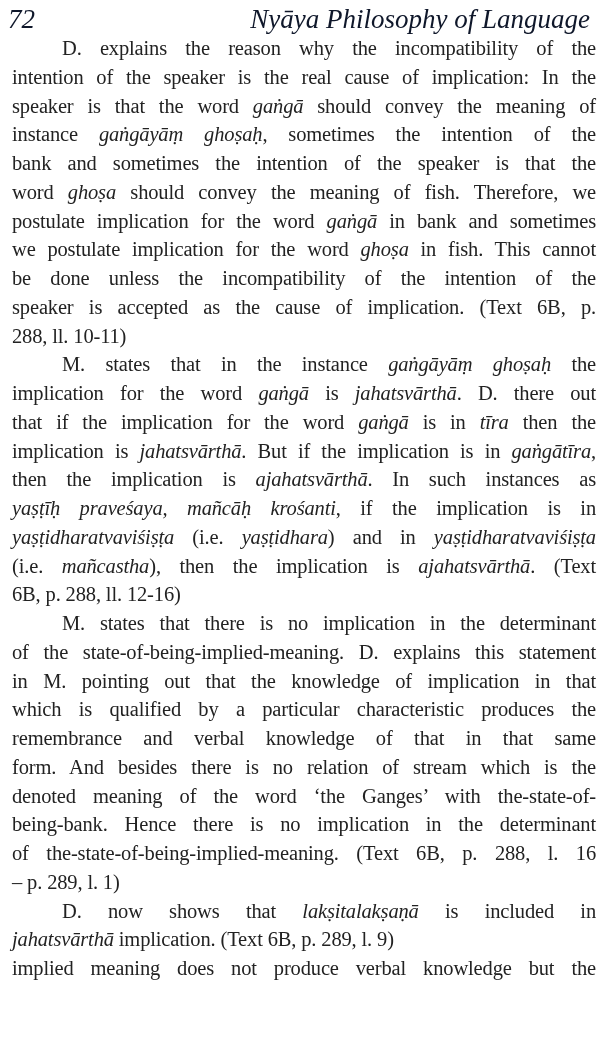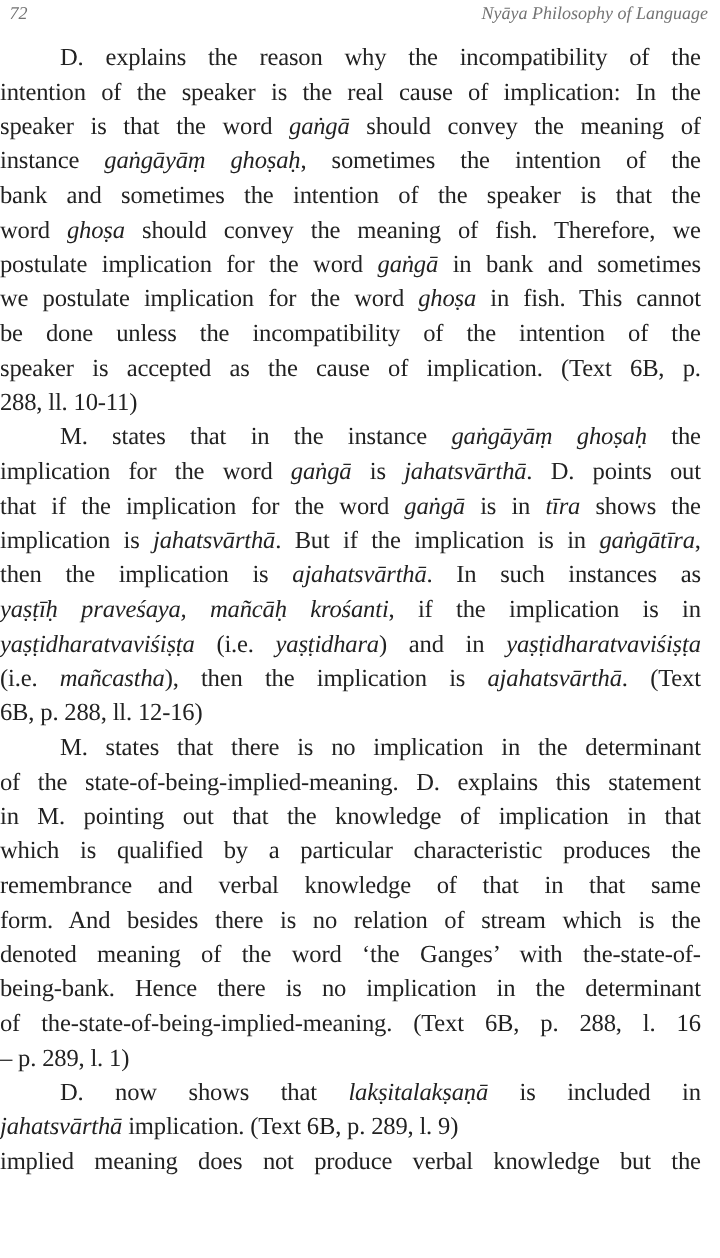--- a/index.html
+++ b/index.html
@@ -4,25 +4,25 @@
 <style>
   html, body { margin: 0; padding: 0; }
   body {
     width: 600px; height: 1048px; overflow: hidden;
     background: #ffffff; color: #222222;
     font-family: "Liberation Serif", "DejaVu Serif", serif;
   }
   .page { position: relative; width: 600px; height: 1048px; }
   .header {
     position: absolute; left: 8px; right: 10px; top: 2px; height: 30px;
-    font-size: 15px; font-style: italic; color: #737373;
+    font-size: 27px; font-style: italic; color: #0f172a;
   }
   .header .num { position: absolute; left: 0; top: 2px; }
   .header .title { position: absolute; right: 0; top: 2px; }
-  .body { position: absolute; left: 0; width: 584px; top: 34px; }
+  .body { position: absolute; left: 12px; width: 584px; top: 34px; }
   .line {
     height: 28.75px; line-height: 28.75px; font-size: 20.5px;
     white-space: nowrap; text-align: justify; text-align-last: justify;
     letter-spacing: -0.15px;
   }
   .line.last { text-align-last: left; }
   .line.indent { padding-left: 50px; }
   .line i { font-style: italic; }
 </style>
 </head>
@@ -39,22 +39,22 @@
       <div class="line"><span>speaker is that the word </span><i>gaṅgā</i><span> should convey the meaning of</span></div>
       <div class="line"><span>instance </span><i>gaṅgāyāṃ ghoṣaḥ</i><span>, sometimes the intention of the</span></div>
       <div class="line"><span>bank and sometimes the intention of the speaker is that the</span></div>
       <div class="line"><span>word </span><i>ghoṣa</i><span> should convey the meaning of fish. Therefore, we</span></div>
       <div class="line"><span>postulate implication for the word </span><i>gaṅgā</i><span> in bank and sometimes</span></div>
       <div class="line"><span>we postulate implication for the word </span><i>ghoṣa</i><span> in fish. This cannot</span></div>
       <div class="line"><span>be done unless the incompatibility of the intention of the</span></div>
       <div class="line"><span>speaker is accepted as the cause of implication. (Text 6B, p.</span></div>
       <div class="line last"><span>288, ll. 10-11)</span></div>
       <div class="line indent"><span>M. states that in the instance </span><i>gaṅgāyāṃ ghoṣaḥ</i><span> the</span></div>
-      <div class="line"><span>implication for the word </span><i>gaṅgā</i><span> is </span><i>jahatsvārthā</i><span>. D. points out</span></div>
-      <div class="line"><span>that if the implication for the word </span><i>gaṅgā</i><span> is in </span><i>tīra</i><span> shows the</span></div>
+      <div class="line"><span>implication for the word </span><i>gaṅgā</i><span> is </span><i>jahatsvārthā</i><span>. D. there out</span></div>
+      <div class="line"><span>that if the implication for the word </span><i>gaṅgā</i><span> is in </span><i>tīra</i><span> then the</span></div>
       <div class="line"><span>implication is </span><i>jahatsvārthā</i><span>. But if the implication is in </span><i>gaṅgātīra</i><span>,</span></div>
       <div class="line"><span>then the implication is </span><i>ajahatsvārthā</i><span>. In such instances as</span></div>
       <div class="line"><i>yaṣṭīḥ praveśaya, mañcāḥ krośanti</i><span>, if the implication is in</span></div>
       <div class="line"><i>yaṣṭidharatvaviśiṣṭa</i><span> (i.e. </span><i>yaṣṭidhara</i><span>) and in </span><i>yaṣṭidharatvaviśiṣṭa</i></div>
       <div class="line"><span>(i.e. </span><i>mañcastha</i><span>), then the implication is </span><i>ajahatsvārthā</i><span>. (Text</span></div>
       <div class="line last"><span>6B, p. 288, ll. 12-16)</span></div>
       <div class="line indent"><span>M. states that there is no implication in the determinant</span></div>
       <div class="line"><span>of the state-of-being-implied-meaning. D. explains this statement</span></div>
       <div class="line"><span>in M. pointing out that the knowledge of implication in that</span></div>
       <div class="line"><span>which is qualified by a particular characteristic produces the</span></div>

